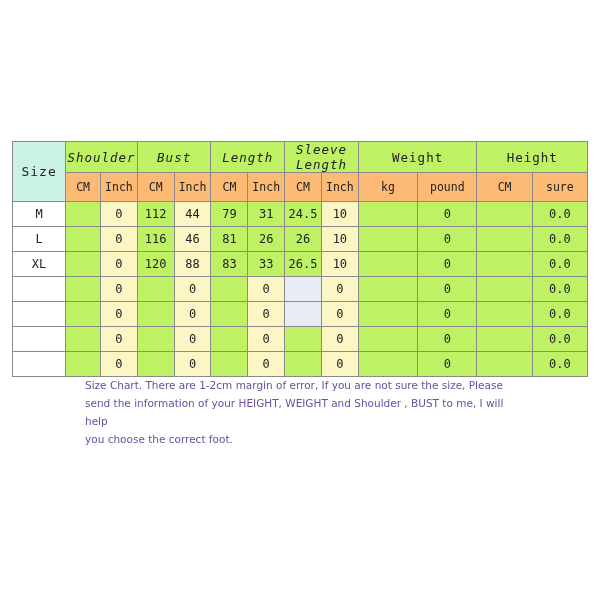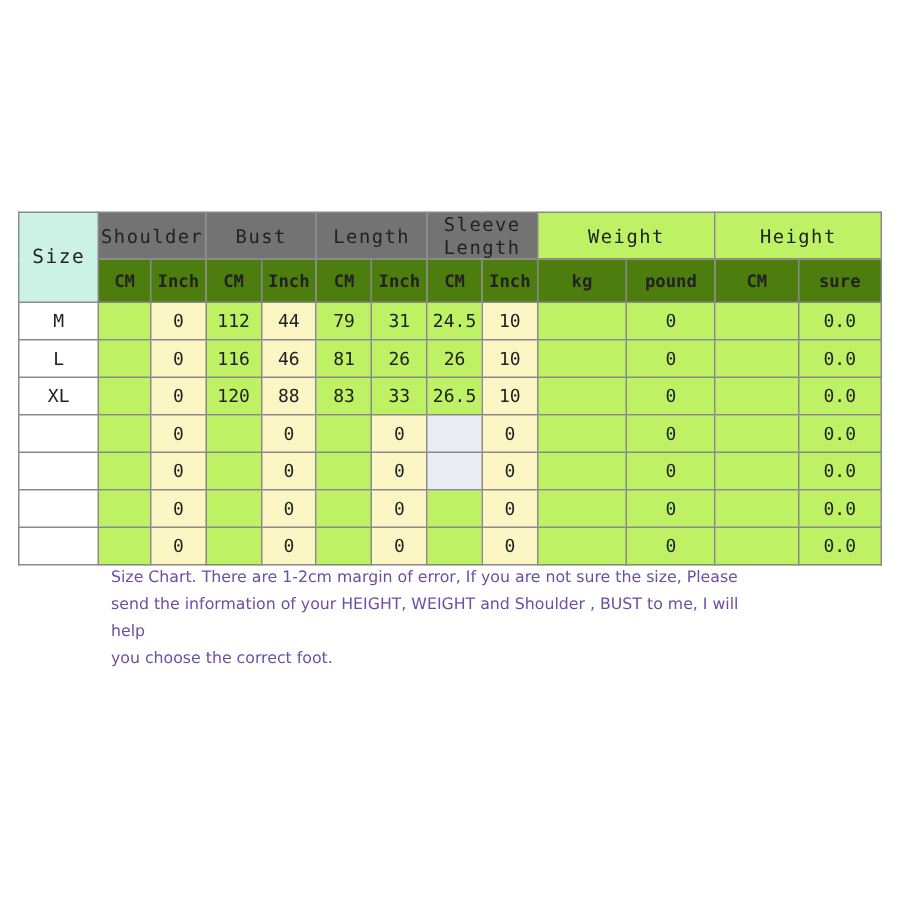--- a/index.html
+++ b/index.html
@@ -38,30 +38,30 @@
     font-weight: normal;
     color: #222222;
   }
   .hdr-group {
     height: 30px;
     font-size: 12.5px;
     letter-spacing: 1px;
     background: #ffffff;
   }
   .hdr-group.teal {
-    background: #737373;
+    background: #bef264;
+    font-style: italic;
   }
   .hdr-sub {
     height: 28px;
     font-size: 11.5px;
     background: #ffffff;
   }
   .hdr-sub.teal {
-    background: #4d7c0f;
-    font-weight: bold;
+    background: #fdba74;
   }
   .size-cell {
     background: #ccf2e6;
     color: #e8312a;
     font-size: 13px;
     letter-spacing: 1px;
     margin-left: 20px;
   }
   .row-label {
     color: #e8312a;
@@ -77,21 +77,21 @@
     background: #fbf6c4;
   }
   .white {
     background: #bef264;
   }
   .sel-cell {
     background: #e9ecf3;
   }
   .note {
     position: absolute;
-    left: 74px;
+    left: 85px;
     top: 376px;
     width: 430px;
     color: #6a4fa3;
     font-family: "DejaVu Sans", sans-serif;
     font-size: 10.5px;
     line-height: 18px;
   }
 </style>
 </head>
 <body>

